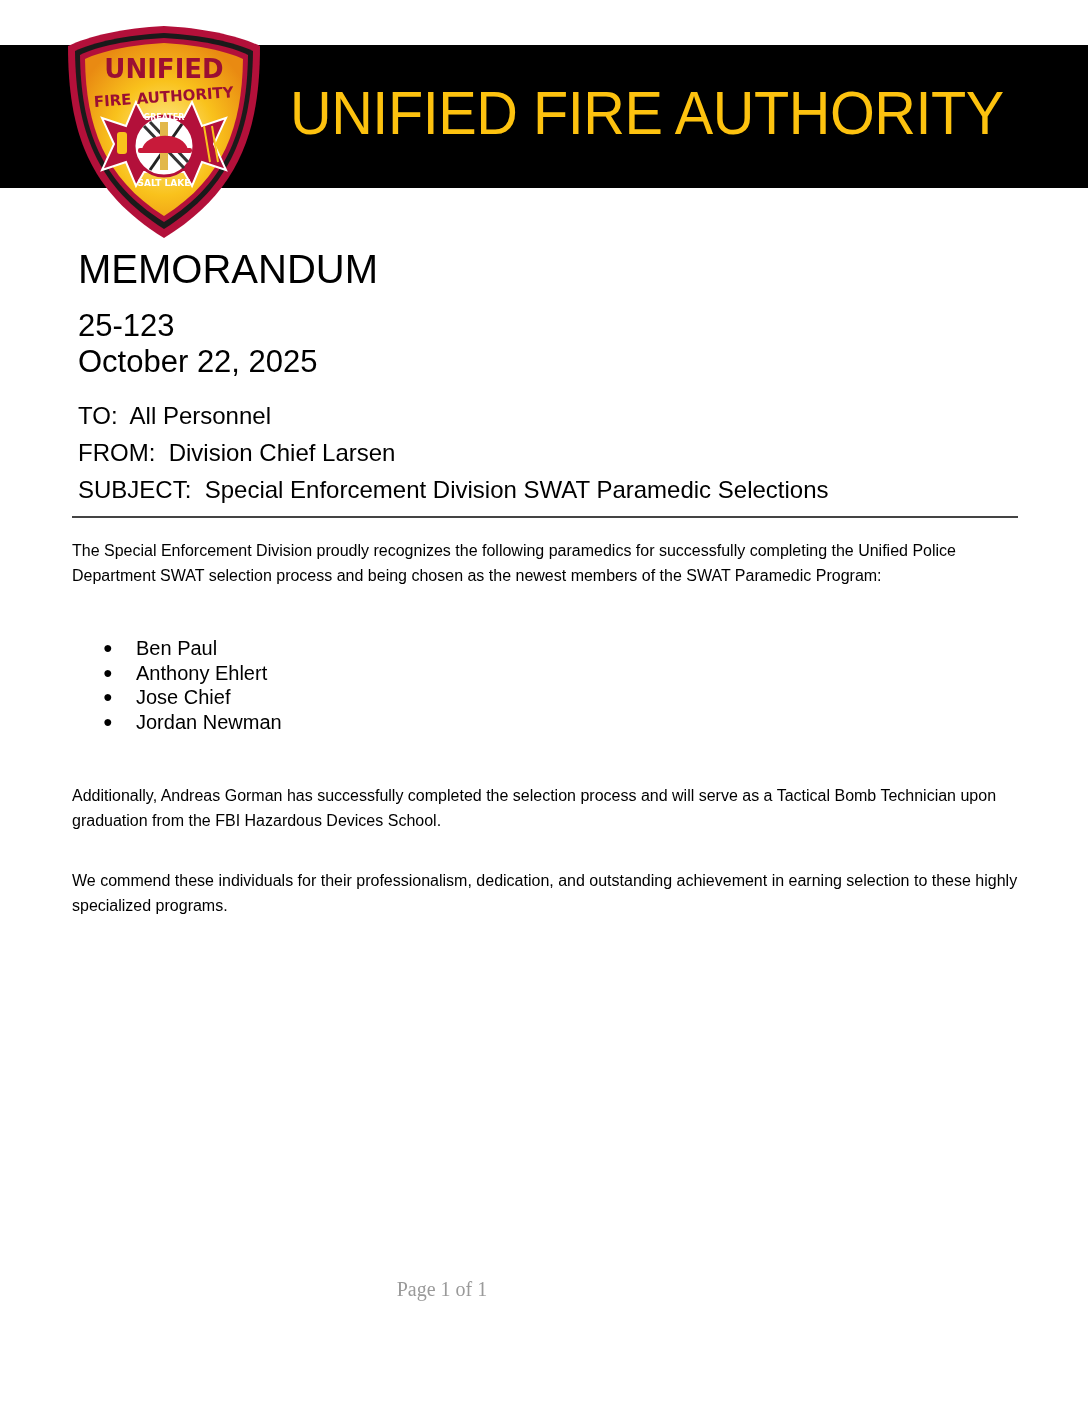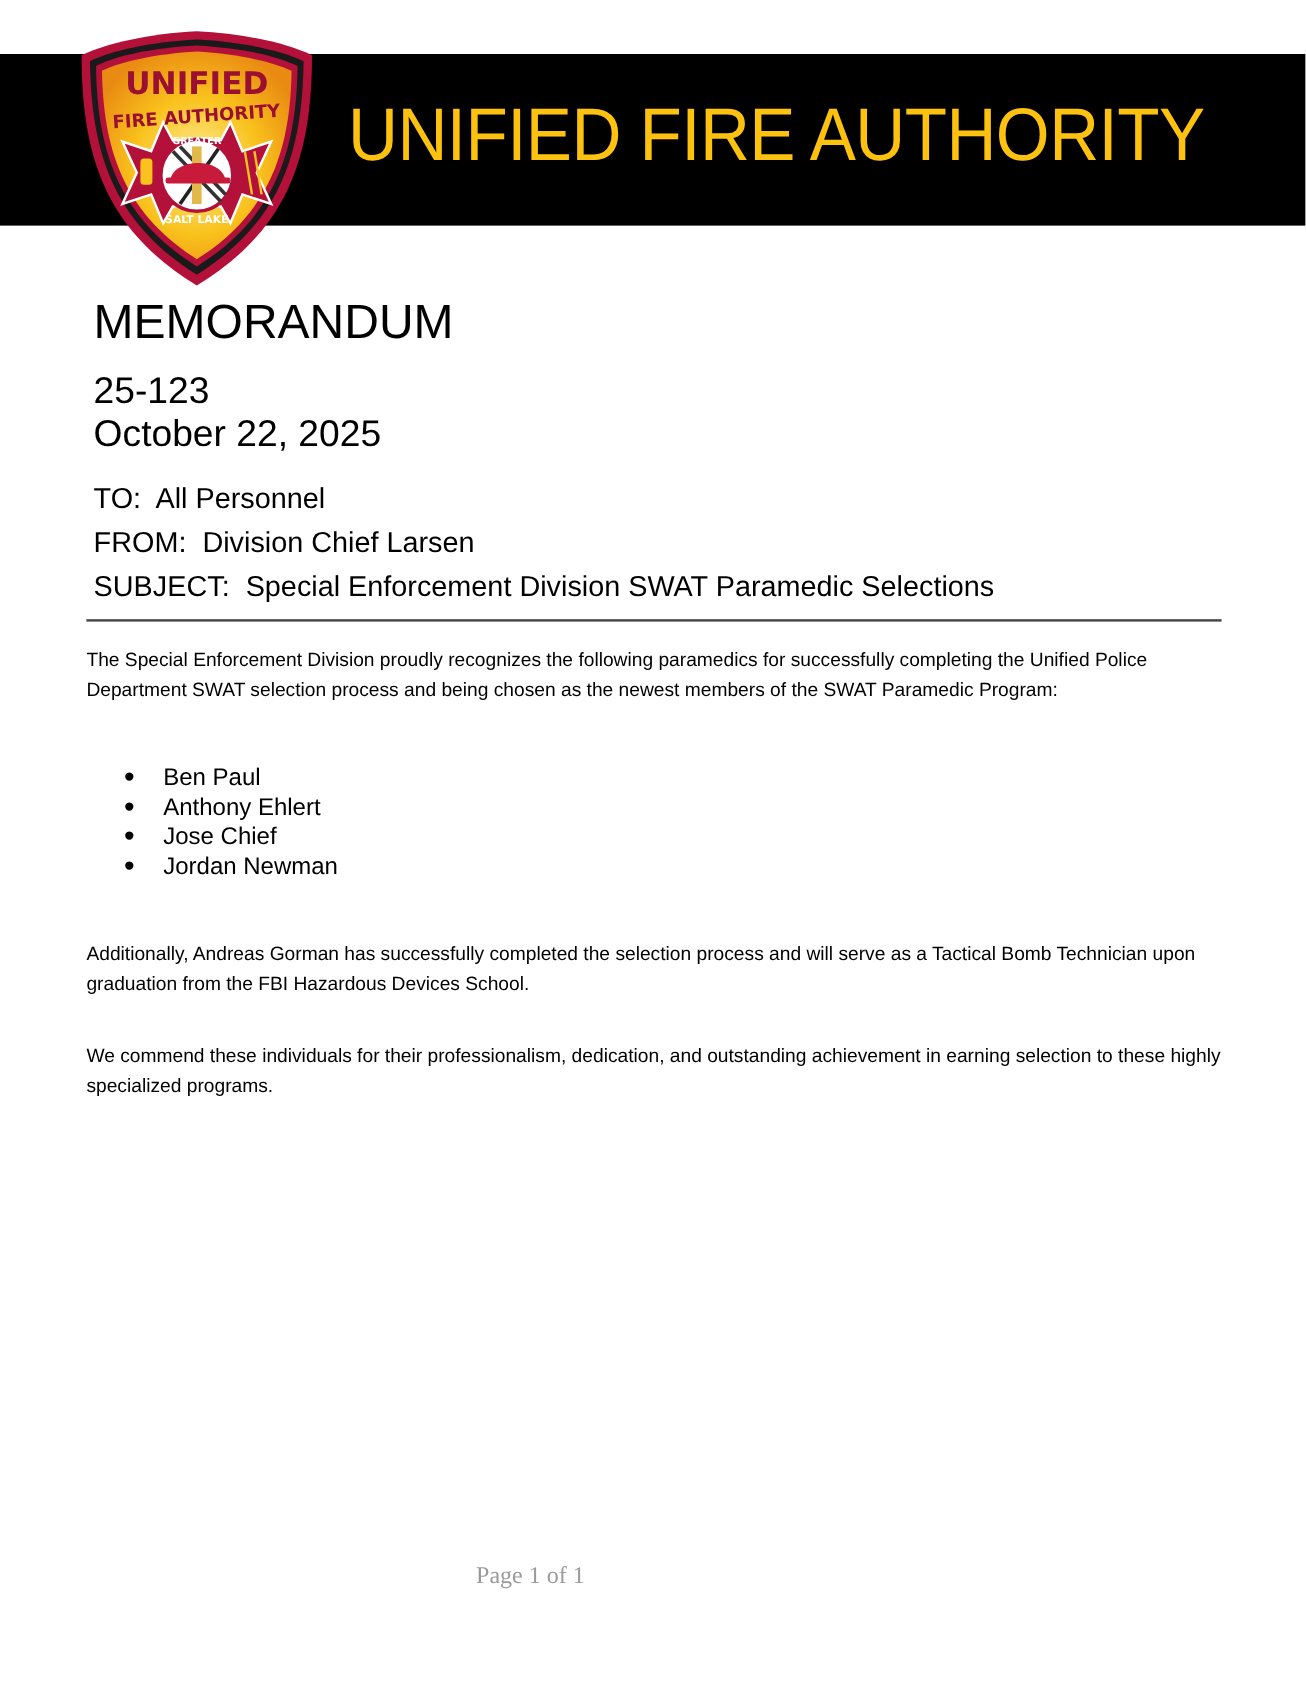--- a/index.html
+++ b/index.html
@@ -50,21 +50,21 @@
       font-size: 20px; line-height: 24.5px;
     }
     .names li { position: relative; padding-left: 64px; }
     .names li .bullet {
       position: absolute; left: 31px; top: 0; font-size: 16px;
     }
     .p2 { top: 760px; margin-top: 24px; }
     .p3 { top: 833px; margin-top: 36px; }
     .footer {
       position: absolute; left: 0; width: 884px; top: 1278px; text-align: center;
-      font-family: "Liberation Serif", serif; font-size: 20px; color: #9a9a9a; margin-top: 24px;
+      font-family: "Liberation Serif", serif; font-size: 20px; color: #9a9a9a;
     }
   </style>
 </head>
 <body>
 
 <div class="banner"></div>
 <div class="banner-title">UNIFIED FIRE AUTHORITY</div>
 
 <div class="logo">
   <svg width="200" height="220" viewBox="0 0 200 220" xmlns="http://www.w3.org/2000/svg">

